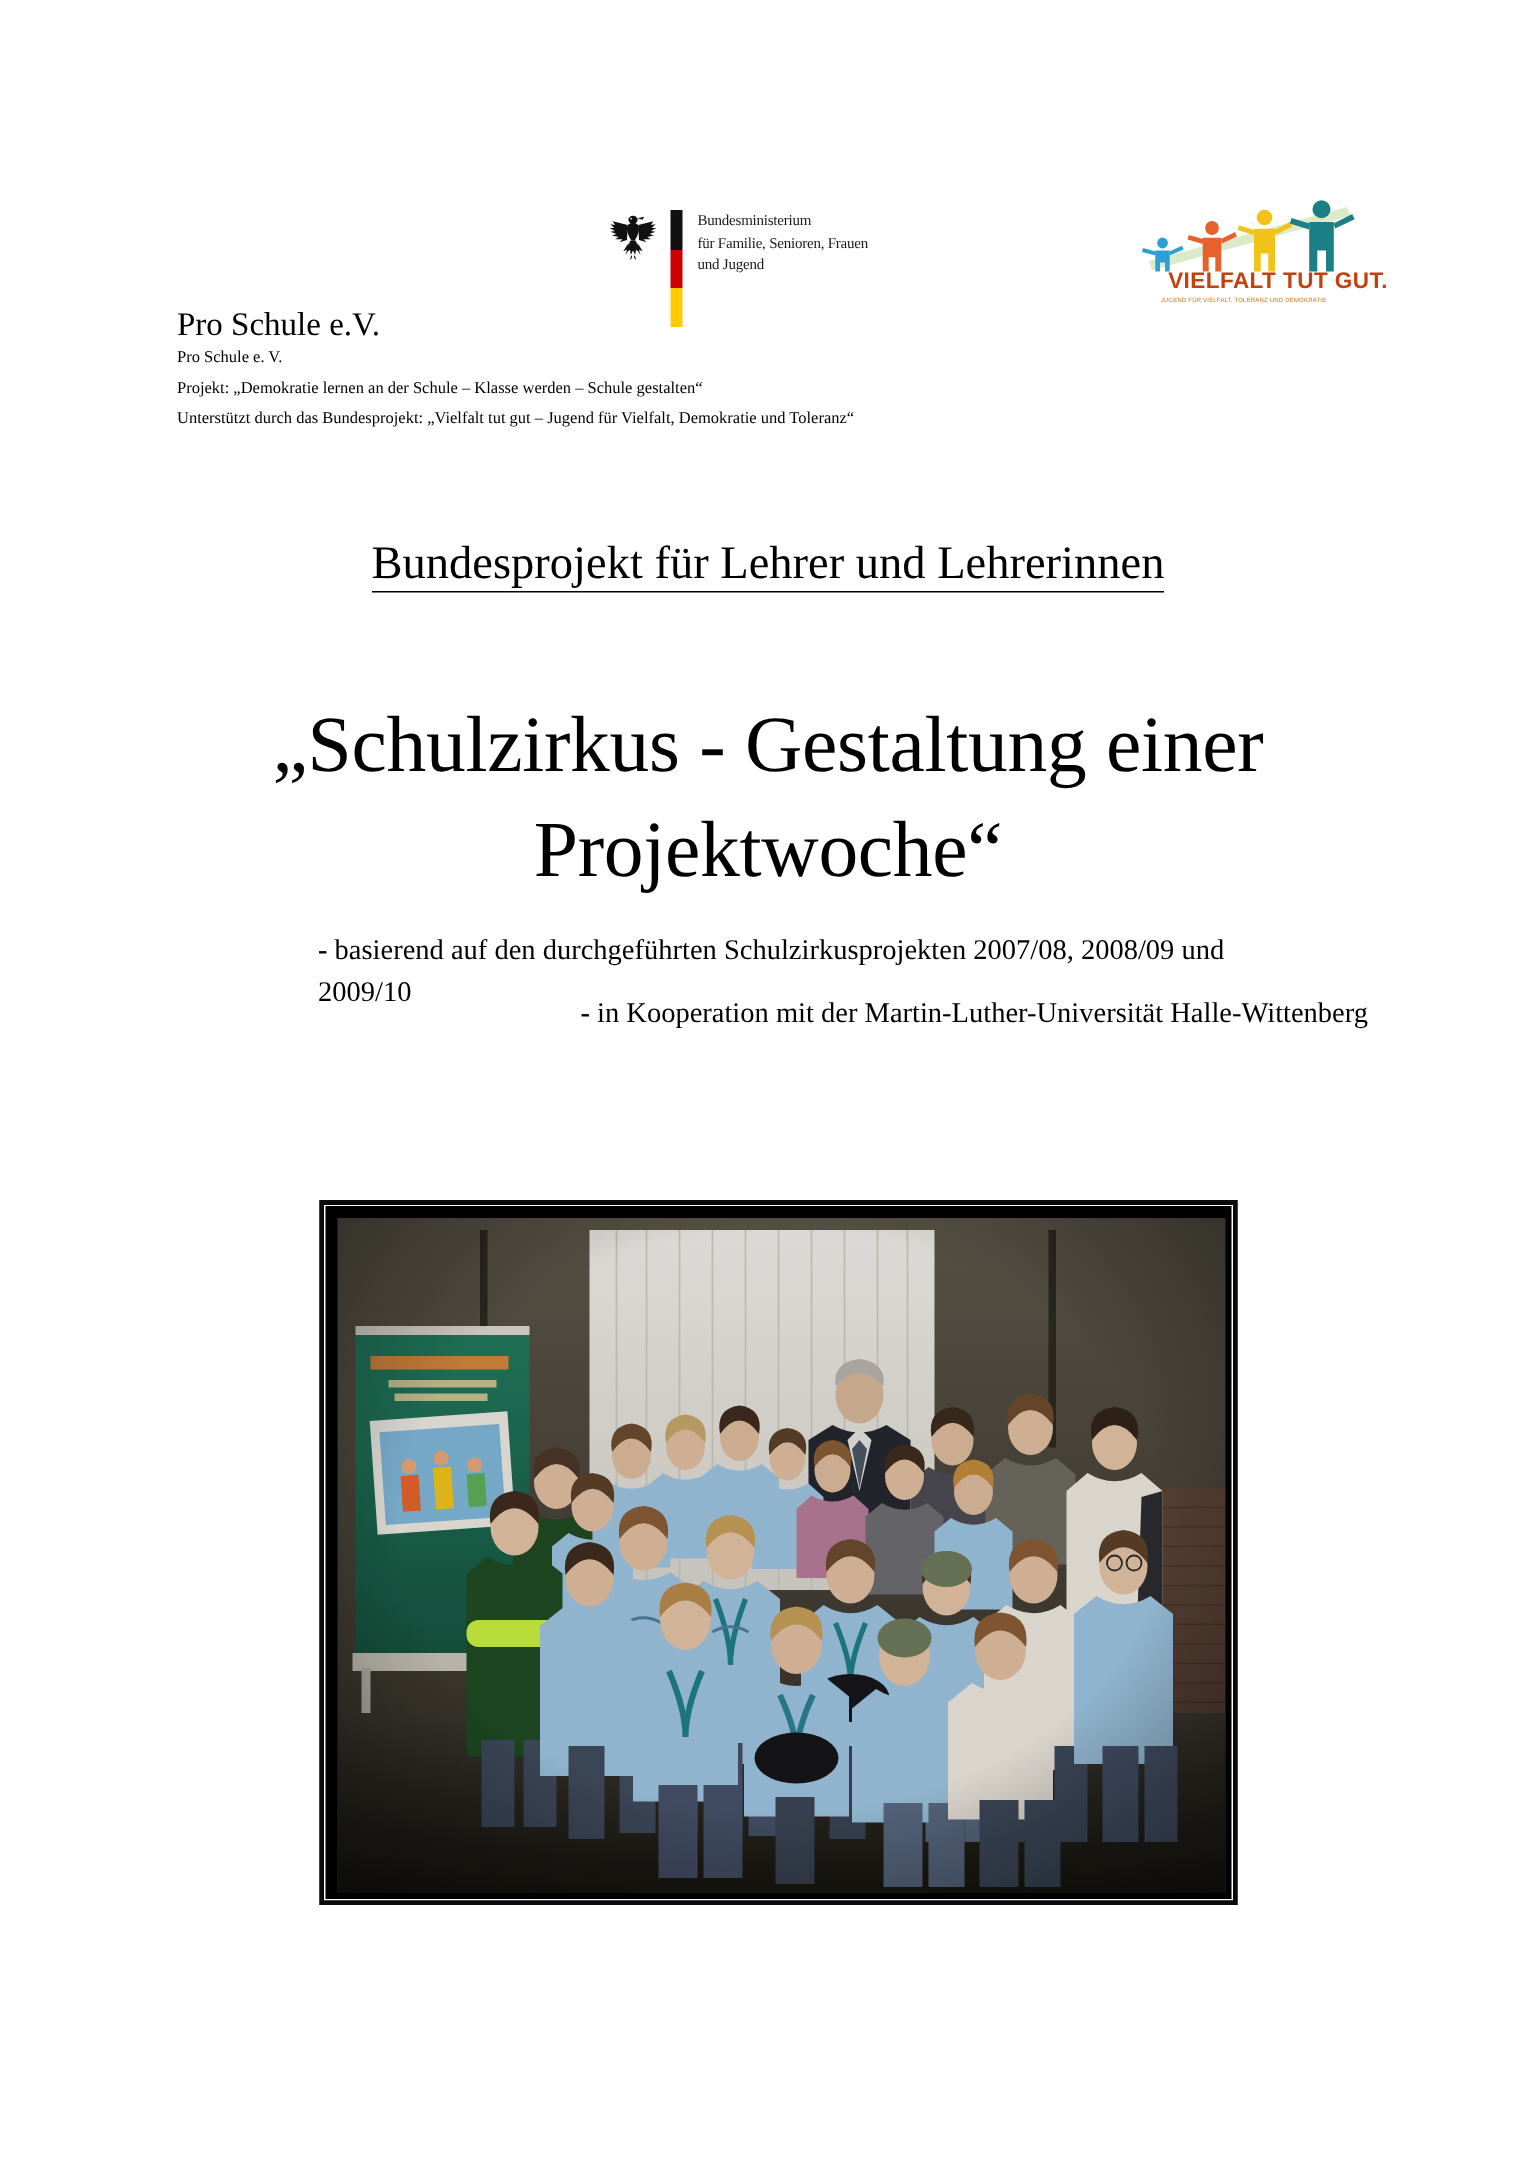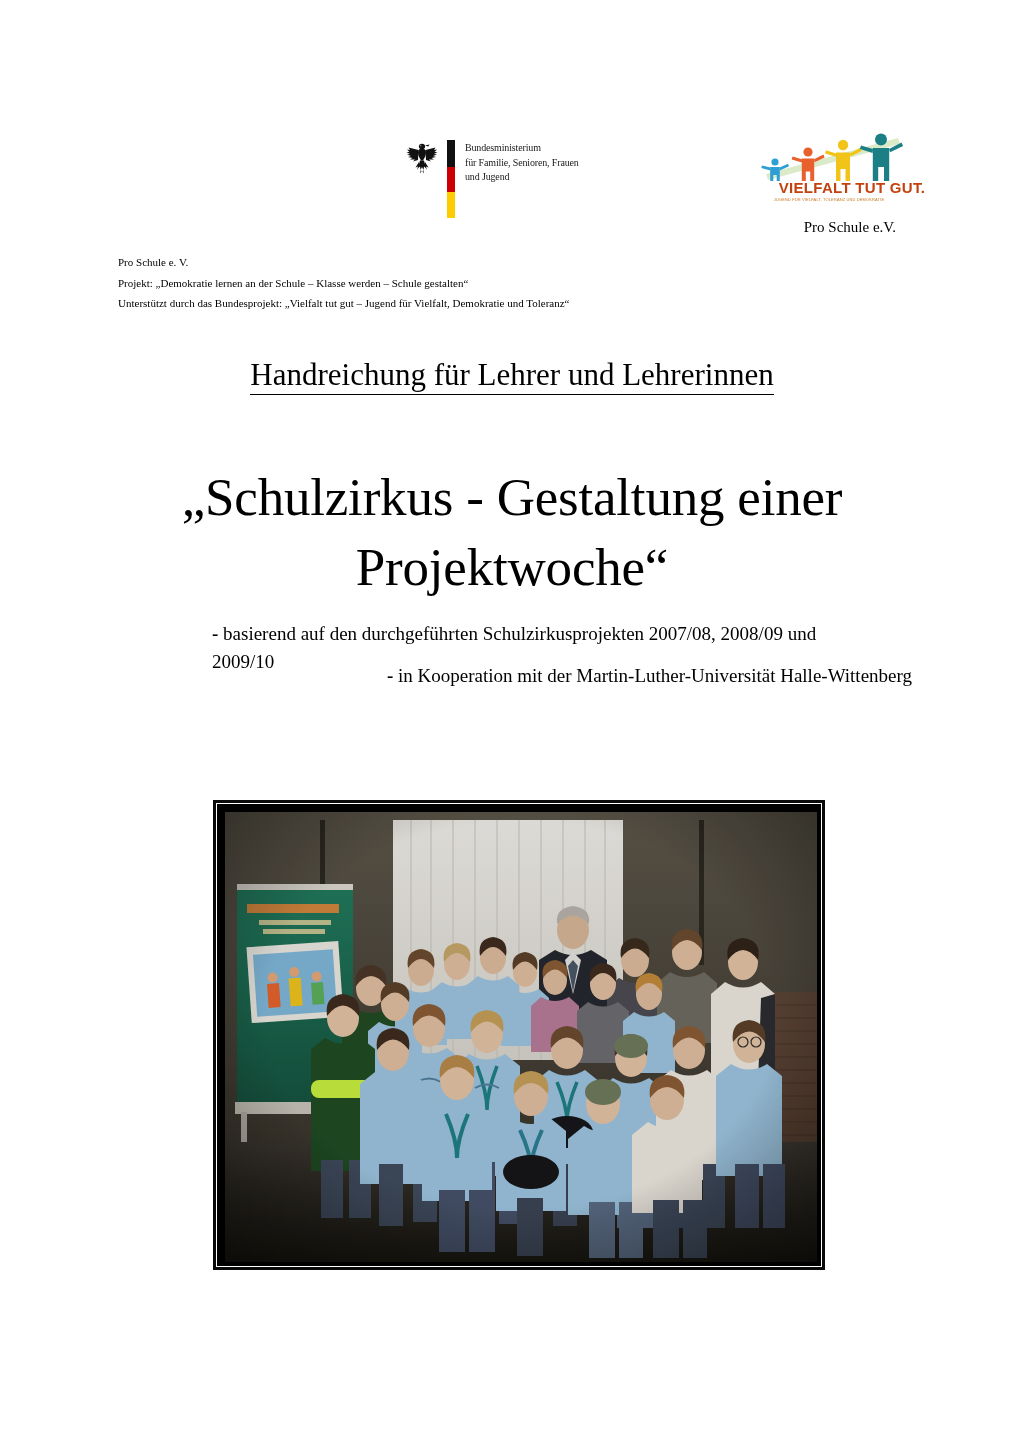--- a/index.html
+++ b/index.html
@@ -110,25 +110,24 @@
   }
 
   
   .header-block {
     position: absolute;
     left: 118px;
     top: 203px;
     width: 790px;
   }
   .org-title {
-    font-size: 15px;
+    font-size: 22px;
     line-height: 25px;
-    margin: 12px;
+    margin: 0;
     font-weight: normal;
-    text-align: right;
   }
   .meta-line {
     font-size: 11px;
     line-height: 20.5px;
     margin: 0;
     white-space: nowrap;
   }
 
   
   .h-handreichung {
@@ -279,21 +278,21 @@
   </div>
 
   <div class="header-block">
     <div class="org-title">Pro Schule e.V.</div>
     <div class="meta-line">Pro Schule e. V.</div>
     <div class="meta-line">Projekt: „Demokratie lernen an der Schule – Klasse werden – Schule gestalten“</div>
     <div class="meta-line">Unterstützt durch das Bundesprojekt: „Vielfalt tut gut – Jugend für Vielfalt, Demokratie und Toleranz“</div>
   </div>
 
   <div class="h-handreichung">
-    <span>Handreichung für Lehrer und Lehrerinnen</span>
+    <span>Bundesprojekt für Lehrer und Lehrerinnen</span>
   </div>
 
   <div class="h-maintitle">
     <div>„Schulzirkus - Gestaltung einer</div>
     <div>Projektwoche“</div>
   </div>
 
   <div class="sub1">
     <span class="dash">-</span>
     <span>basierend auf den durchgeführten Schulzirkusprojekten 2007/08, 2008/09 und</span>

